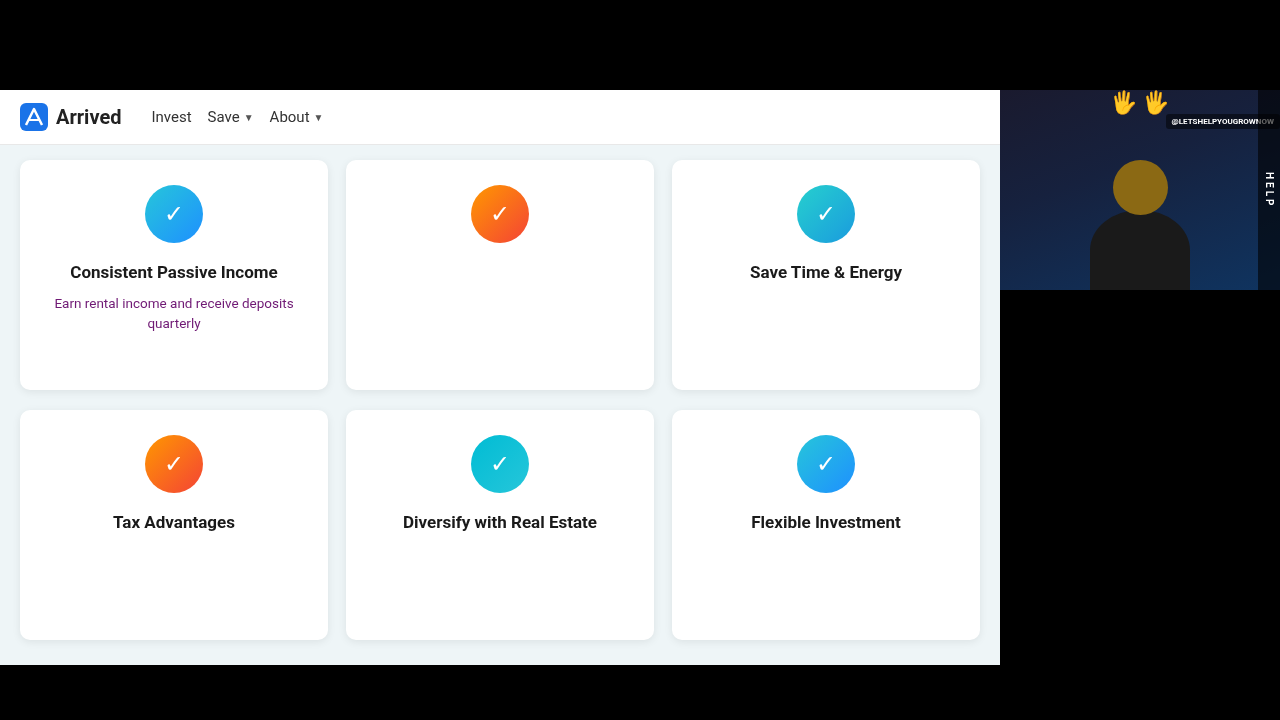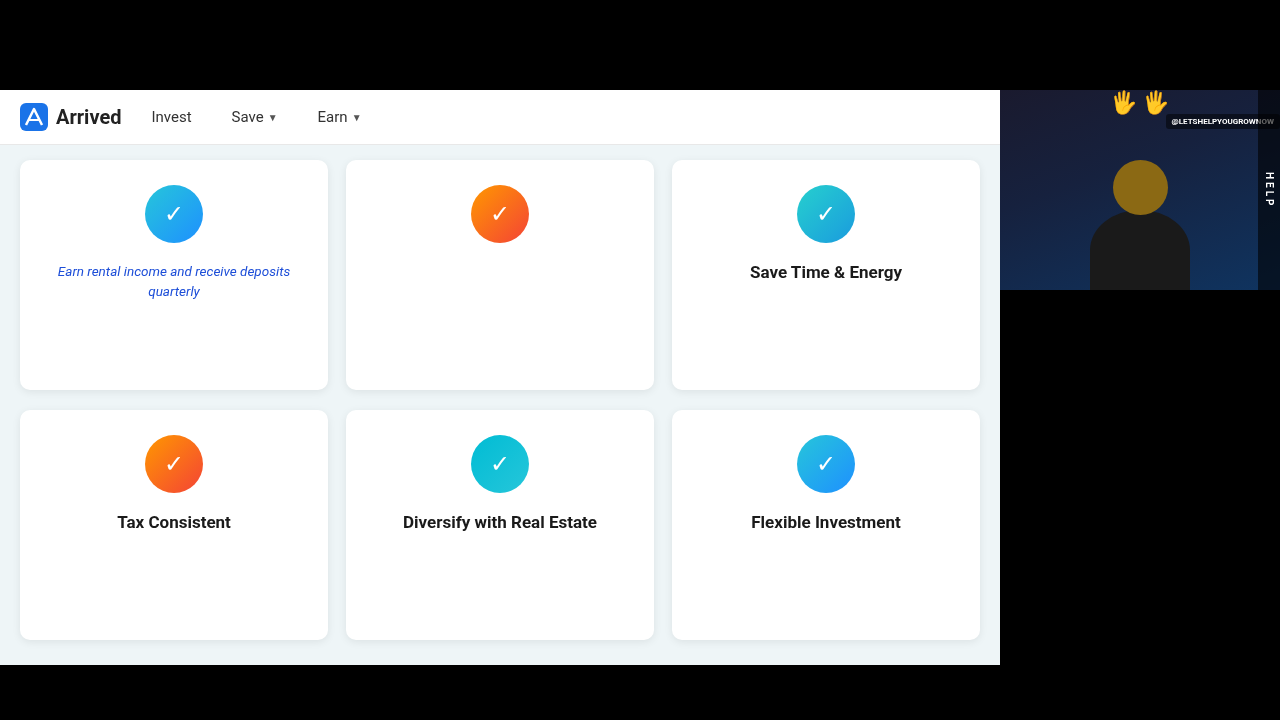--- a/index.html
+++ b/index.html
@@ -63,21 +63,21 @@
       height: 28px;
     }
     .logo-text {
       font-size: 20px;
       font-weight: 700;
       color: #222;
     }
     .nav-links {
       display: flex;
       align-items: center;
-      gap: 40px;
+      gap: 16px;
     }
     .nav-link {
       font-size: 15px;
       color: #333;
       text-decoration: none;
       cursor: pointer;
       display: flex;
       align-items: center;
       gap: 4px;
     }
@@ -134,24 +134,23 @@
       font-size: 17px;
       font-weight: 700;
       color: #1a1a1a;
       text-align: center;
       margin-bottom: 10px;
       line-height: 1.3;
     }
 
     .card-desc {
       font-size: 13.5px;
-      color: #1d4ed8;
+      color: #701a75;
       text-align: center;
       line-height: 1.5;
-      font-style: italic;
     }
 
     
     .webcam-overlay {
       position: absolute;
       top: 90px;
       right: 0;
       width: 280px;
       height: 200px;
       background: #111;
@@ -208,34 +207,35 @@
     </div>
     <div class="nav-links">
       <a class="nav-link">
         <span>Invest</span>
       </a>
       <a class="nav-link">
         <span>Save</span>
         <span class="chevron">▼</span>
       </a>
       <a class="nav-link">
-        <span>Earn</span>
+        <span>About</span>
         <span class="chevron">▼</span>
       </a>
     </div>
   </nav>
 
   <div class="cards-area">
 
     <div class="cards-row">
 
       <div class="card">
         <div class="card-icon-circle icon-blue">
           <span>✓</span>
         </div>
+        <div class="card-title">Consistent Passive Income</div>
         <div class="card-desc">Earn rental income and receive deposits quarterly</div>
       </div>
 
       <div class="card">
         <div class="card-icon-circle icon-orange">
           <span>✓</span>
         </div>
       </div>
 
       <div class="card">
@@ -246,21 +246,21 @@
       </div>
 
     </div>
 
     <div class="cards-row">
 
       <div class="card">
         <div class="card-icon-circle icon-orange2">
           <span>✓</span>
         </div>
-        <div class="card-title">Tax Consistent</div>
+        <div class="card-title">Tax Advantages</div>
       </div>
 
       <div class="card">
         <div class="card-icon-circle icon-cyan">
           <span>✓</span>
         </div>
         <div class="card-title">Diversify with Real Estate</div>
       </div>
 
       <div class="card">

